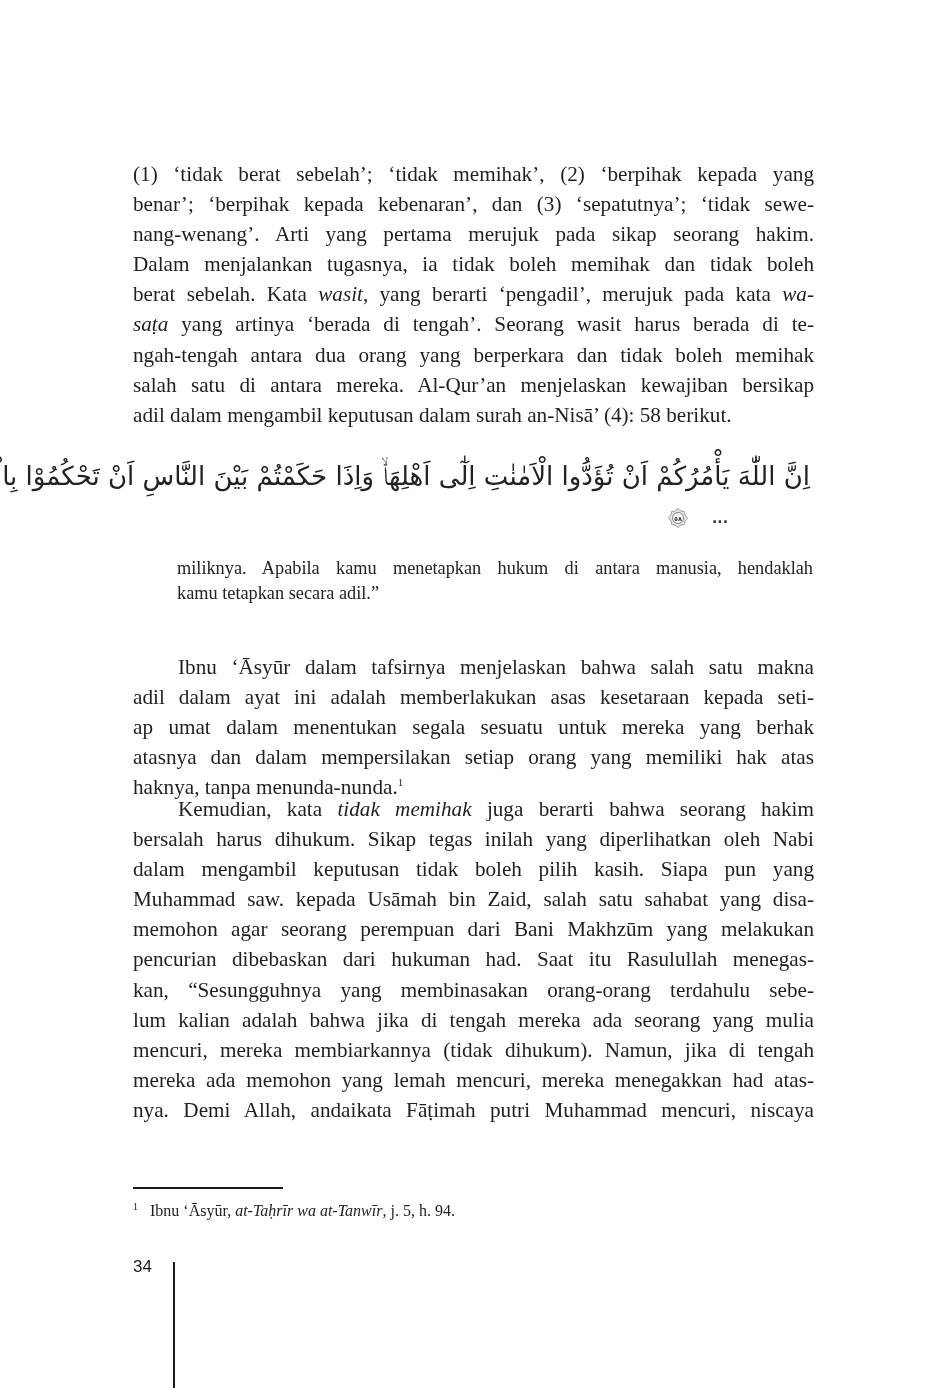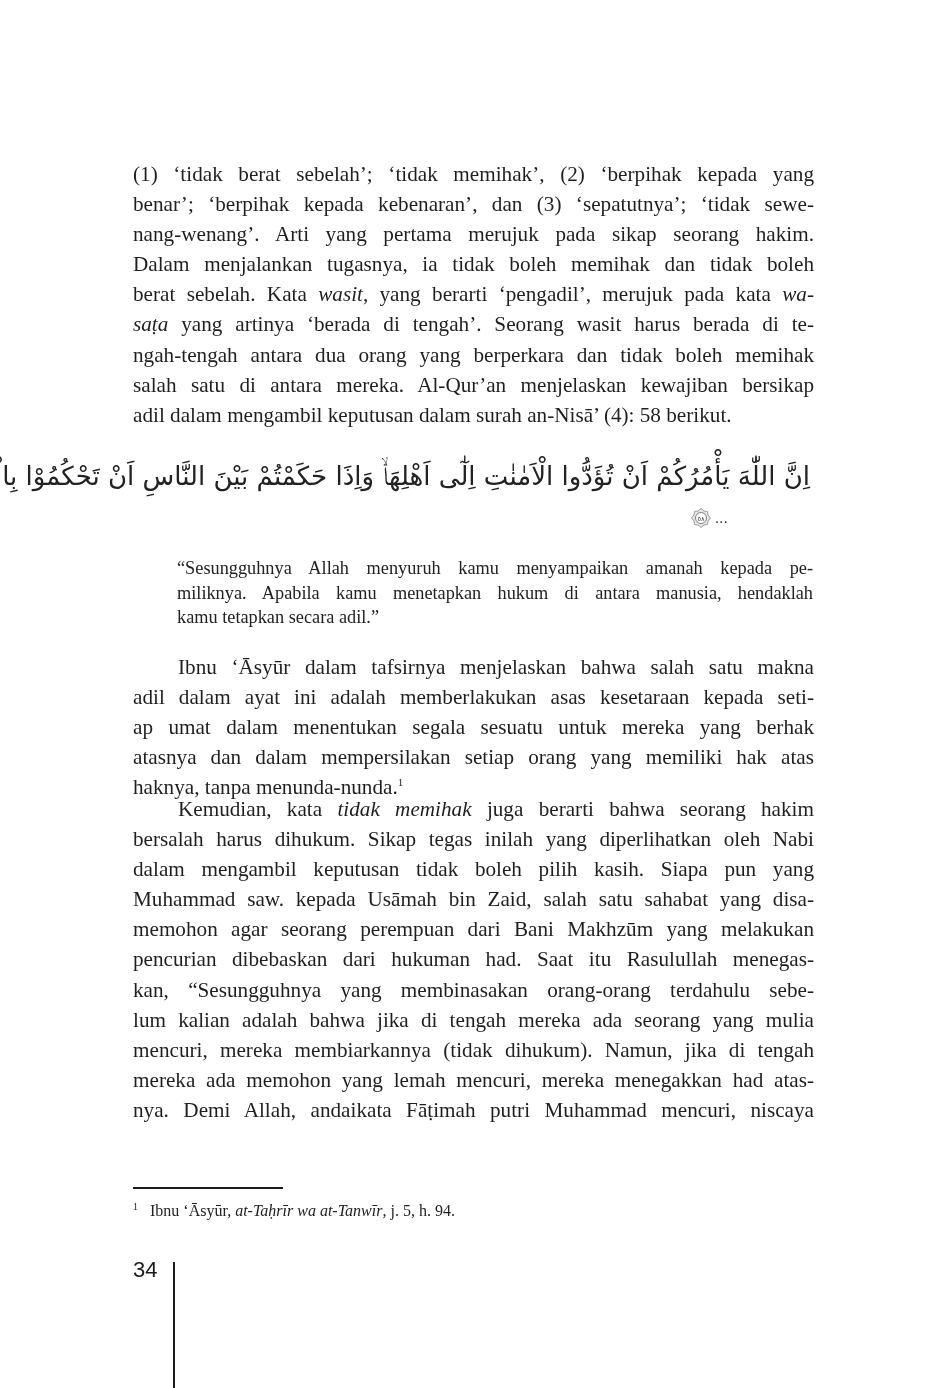--- a/index.html
+++ b/index.html
@@ -17,22 +17,22 @@
     .indent { padding-left: 45px; }
     .p1 { top: 143px; }
     .arabic {
       position: absolute; left: 150px; width: 660px; top: 440px;
       font-family: "DejaVu Sans", sans-serif; font-size: 26px; line-height: 40px;
       direction: rtl; text-align: right; color: #222;
       white-space: nowrap;
     }
     .ayah-end {
       position: absolute; right: 130px; top: 489px; height: 26px;
-      display: flex; align-items: center; gap: 4px; direction: ltr;
-      font-family: "DejaVu Sans", sans-serif; font-size: 14px; color: #333;
+      display: flex; align-items: center; gap: 24px; direction: ltr;
+      font-family: "DejaVu Sans", sans-serif; font-size: 14px; color: #333; font-weight: bold;
     }
     .ayah-marker {
       width: 20px; height: 20px; position: relative; display: inline-block;
     }
     .ayah-marker svg { width: 20px; height: 20px; }
     .quote {
       position: absolute; left: 177px; width: 636px; top: 540px;
       font-family: "Liberation Serif", "DejaVu Serif", serif;
       font-size: 18.3px; line-height: 24.5px; color: #222;
     }
@@ -44,21 +44,21 @@
     }
     .footnote {
       position: absolute; left: 133px; top: 1180px;
       font-family: "Liberation Serif", "DejaVu Serif", serif; font-size: 16px; line-height: 22px; color: #222;
       white-space: nowrap;
     }
     .footnote .fn-num { font-size: 10px; vertical-align: super; margin-right: 12px; }
     sup.ref { font-size: 11px; vertical-align: super; line-height: 0; }
     .folio {
       position: absolute; left: 133px; top: 1241px;
-      font-family: "Liberation Sans", "DejaVu Sans", sans-serif; font-size: 22px; color: #1a1a1a;
+      font-family: "Liberation Sans", "DejaVu Sans", sans-serif; font-size: 17px; color: #1a1a1a;
     }
     .vrule { position: absolute; left: 173px; top: 1246px; width: 2px; height: 142px; background: #1a1a1a; }
     .running-head {
       position: absolute; left: 192px; top: 1242px;
       font-family: "Liberation Sans", "DejaVu Sans", sans-serif; font-size: 15px; line-height: 21px; color: #1a1a1a;
     }
     .running-head div { white-space: nowrap; }
   </style>
 </head>
 <body>
@@ -83,21 +83,20 @@
       <svg viewBox="0 0 20 20">
         <polygon points="10,0.5 13,3 16.5,3.5 17,7 19.5,10 17,13 16.5,16.5 13,17 10,19.5 7,17 3.5,16.5 3,13 0.5,10 3,7 3.5,3.5 7,3" fill="#e6e6e6" stroke="#888" stroke-width="0.8"></polygon>
         <circle cx="10" cy="10" r="5.5" fill="#fff" stroke="#666" stroke-width="0.8"></circle>
         <text x="10" y="12.5" font-size="6.5" text-anchor="middle" fill="#333" font-family="DejaVu Sans, sans-serif">٥٨</text>
       </svg>
     </span>
     <span>...</span>
   </div>
 
   <div class="quote">
-    <span class="line">“Sesungguhnya Allah menyuruh kamu menyampaikan amanah kepada pe-</span>
     <span class="line">miliknya. Apabila kamu menetapkan hukum di antara manusia, hendaklah</span>
     <span class="line last">kamu tetapkan secara adil.”</span>
   </div>
 
   <div class="body-text p2">
     <span class="line indent">Ibnu ‘Āsyūr dalam tafsirnya menjelaskan bahwa salah satu makna</span>
     <span class="line">adil dalam ayat ini adalah memberlakukan asas kesetaraan kepada seti-</span>
     <span class="line">ap umat dalam menentukan segala sesuatu untuk mereka yang berhak</span>
     <span class="line">atasnya dan dalam mempersilakan setiap orang yang memiliki hak atas</span>
     <span class="line last"><span>haknya, tanpa menunda-nunda.</span><sup class="ref">1</sup></span>

